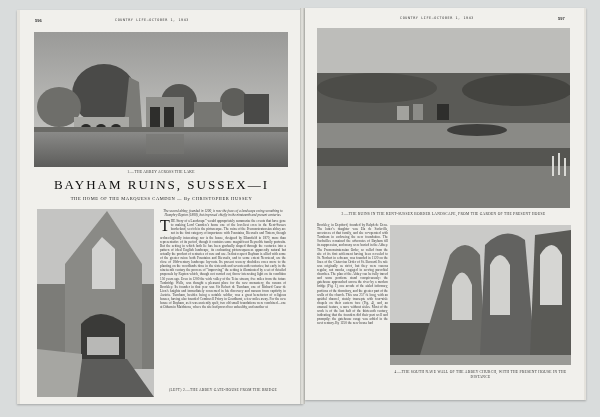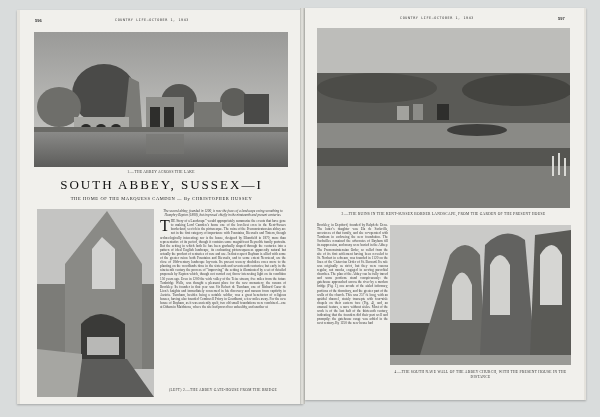--- a/index.html
+++ b/index.html
@@ -54,21 +54,21 @@
         <ellipse cx="52" cy="96" rx="5" ry="4" fill="#2a2a28"></ellipse>
           <ellipse cx="67" cy="96" rx="5" ry="4" fill="#2a2a28"></ellipse>
           <ellipse cx="82" cy="96" rx="5" ry="4" fill="#2a2a28"></ellipse>
         <rect x="0" y="95" width="254" height="5" fill="#6a6a66"></rect>
         <rect x="0" y="100" width="254" height="35" fill="url(#water1)"></rect>
         <rect x="112" y="102" width="38" height="20" fill="#777773" opacity="0.6"></rect>
       </svg>
     </div>
     <div class="caption" style="left:14px;top:160px;width:254px;">1.—THE ABBEY ACROSS THE LAKE</div>
 
-    <div class="title" style="top:167px;">SOUTH ABBEY, SUSSEX—I</div>
+    <div class="title" style="top:167px;">BAYHAM RUINS, SUSSEX—I</div>
     <div class="subtitle" style="top:186px;">THE HOME OF THE MARQUESS CAMDEN — By CHRISTOPHER HUSSEY</div>
 
     <div class="photo" style="left:17px;top:199px;width:117px;height:188px;">
       <svg width="117" height="188" viewBox="0 0 117 188">
         <rect width="117" height="188" fill="#c4c4c2"></rect>
         <rect x="0" y="75" width="117" height="85" fill="#7c7c78"></rect>
         <polygon points="28,55 70,2 105,55 105,160 28,160" fill="#8a8a86"></polygon>
         <polygon points="55,40 65,28 78,40 78,80 55,80" fill="#d2d2d0"></polygon>
         <path d="M44,160 L44,115 Q62,95 88,115 L88,160 Z" fill="#3a3a38"></path>
         <rect x="50" y="128" width="32" height="18" fill="#b8b8b6"></rect>

